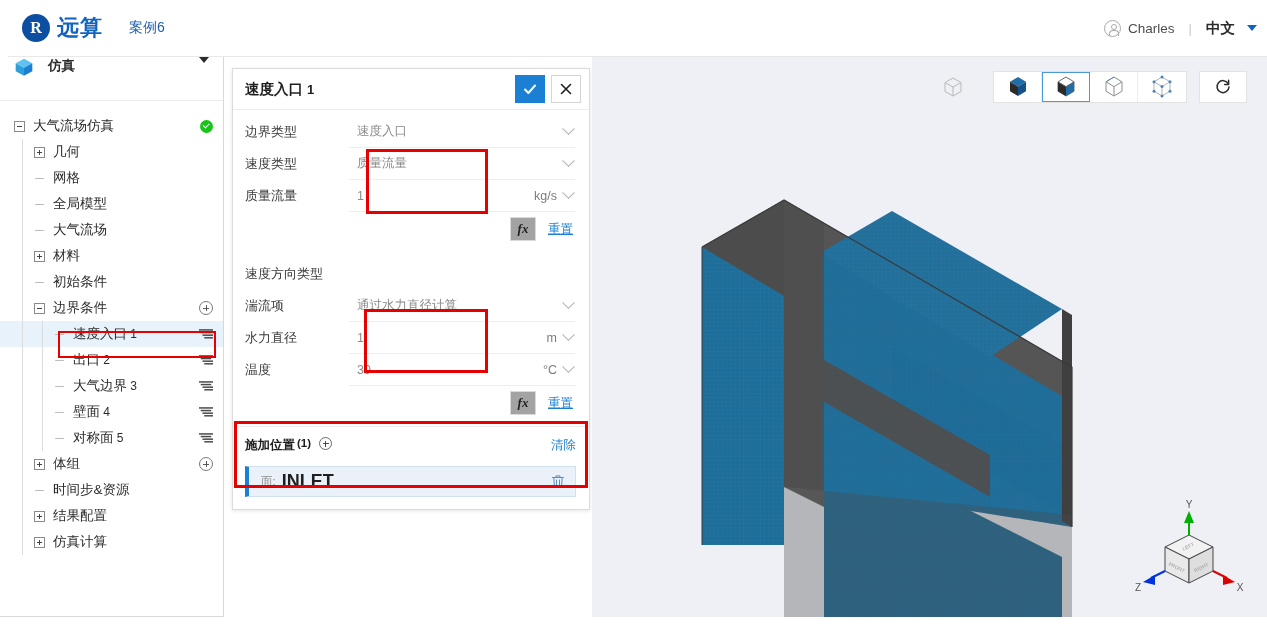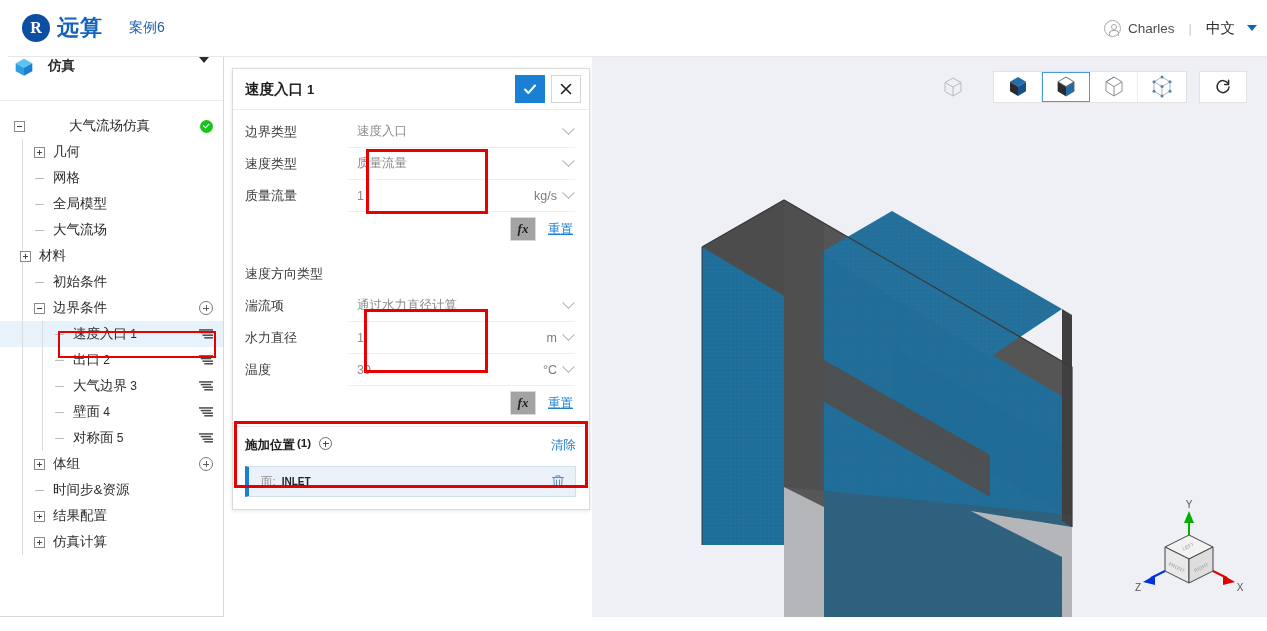--- a/index.html
+++ b/index.html
@@ -47,21 +47,21 @@
     content: ""; position: absolute; left: 5.5px; top: 3px;
     width: 4px; height: 4px; border-radius: 50%; border: 1px solid #a9a9a9;
   }
   .user-icon::after {
     content: ""; position: absolute; left: 3.5px; top: 9px;
     width: 8px; height: 5px; border-radius: 4px 4px 0 0;
     border: 1px solid #a9a9a9; border-bottom: none;
   }
   .user-name { color: #4d4d4d; font-size: 13.5px; }
   .divider-v { margin: 0 14px; color: #c9c9c9; font-size: 13px; }
-  .lang { color: #2b2b2b; font-size: 14.5px; font-weight: normal; }
+  .lang { color: #2b2b2b; font-size: 14.5px; font-weight: bold; }
   .lang-caret {
     margin-left: 12px; width: 0; height: 0;
     border-left: 5px solid transparent; border-right: 5px solid transparent;
     border-top: 6px solid #1263bd;
   }
 
   
   .sidebar {
     position: absolute; left: 0; top: 57px; width: 224px; height: 560px;
     background: #ffffff; border-right: 1px solid #d9d9d9;
@@ -219,21 +219,21 @@
     content: ""; position: absolute; left: 5.1px; top: 2.6px;
     width: 1px; height: 6px; background: #4a4a4a;
   }
   .loc-clear { margin-left: auto; font-size: 12.5px; color: #1b7fd4; }
   .loc-item {
     margin-top: 9px; height: 31px; background: #eaf1f8;
     border: 1px solid #cfe0ef; border-left: 4px solid #1b7fd4;
     display: flex; align-items: center; padding: 0 10px 0 12px;
   }
   .loc-kind { font-size: 11.5px; color: #8e8e8e; margin-right: 6px; }
-  .loc-name { font-size: 10px; font-weight: bold; color: #1f1f1f; }
+  .loc-name { font-size: 18px; font-weight: bold; color: #1f1f1f; }
   .trash { margin-left: auto; width: 14px; height: 15px; flex: 0 0 auto; }
 
   
   .hl { position: absolute; border: 3px solid #e60000; pointer-events: none; }
   #hl-speed { left: 366px; top: 149px; width: 122px; height: 65px; }
   #hl-hydro { left: 364px; top: 309px; width: 124px; height: 64px; }
   #hl-loc   { left: 234px; top: 421px; width: 354px; height: 67px; }
 
   
   .viewport {
@@ -292,21 +292,21 @@
     <div class="sidebar-head">
       <svg class="cube-ico" viewBox="0 0 24 24">
         <polygon points="12,2 22,7.5 12,13 2,7.5" fill="#5cc3f2"></polygon>
         <polygon points="2,7.5 12,13 12,22.5 2,17" fill="#2f9fdc"></polygon>
         <polygon points="22,7.5 12,13 12,22.5 22,17" fill="#1b7fd4"></polygon>
       </svg>
       <div class="sidebar-head-title">仿真</div>
       <div class="sidebar-caret"></div>
     </div>
     <div class="tree" id="tree-container">
-        <div class="tree-row" style="padding-left: 14px; gap: 36px;">
+        <div class="tree-row" style="padding-left: 14px;">
           <div class="tw"></div>
           <div class="tree-label">大气流场仿真</div>
           <div class="badge-ok"></div>
         </div>
         <div class="tree-row" style="padding-left: 34px;">
           <div class="guide" style="left: 22px;"></div>
           <div class="tw plus"></div>
           <div class="tree-label">几何</div>
         </div>
         <div class="tree-row" style="padding-left: 34px;">
@@ -317,21 +317,21 @@
         <div class="tree-row" style="padding-left: 34px;">
           <div class="guide" style="left: 22px;"></div>
           <div class="dash">─</div>
           <div class="tree-label">全局模型</div>
         </div>
         <div class="tree-row" style="padding-left: 34px;">
           <div class="guide" style="left: 22px;"></div>
           <div class="dash">─</div>
           <div class="tree-label">大气流场</div>
         </div>
-        <div class="tree-row" style="padding-left: 20px;">
+        <div class="tree-row" style="padding-left: 34px;">
           <div class="guide" style="left: 22px;"></div>
           <div class="tw plus"></div>
           <div class="tree-label">材料</div>
         </div>
         <div class="tree-row" style="padding-left: 34px;">
           <div class="guide" style="left: 22px;"></div>
           <div class="dash">─</div>
           <div class="tree-label">初始条件</div>
         </div>
         <div class="tree-row" style="padding-left: 34px;">

